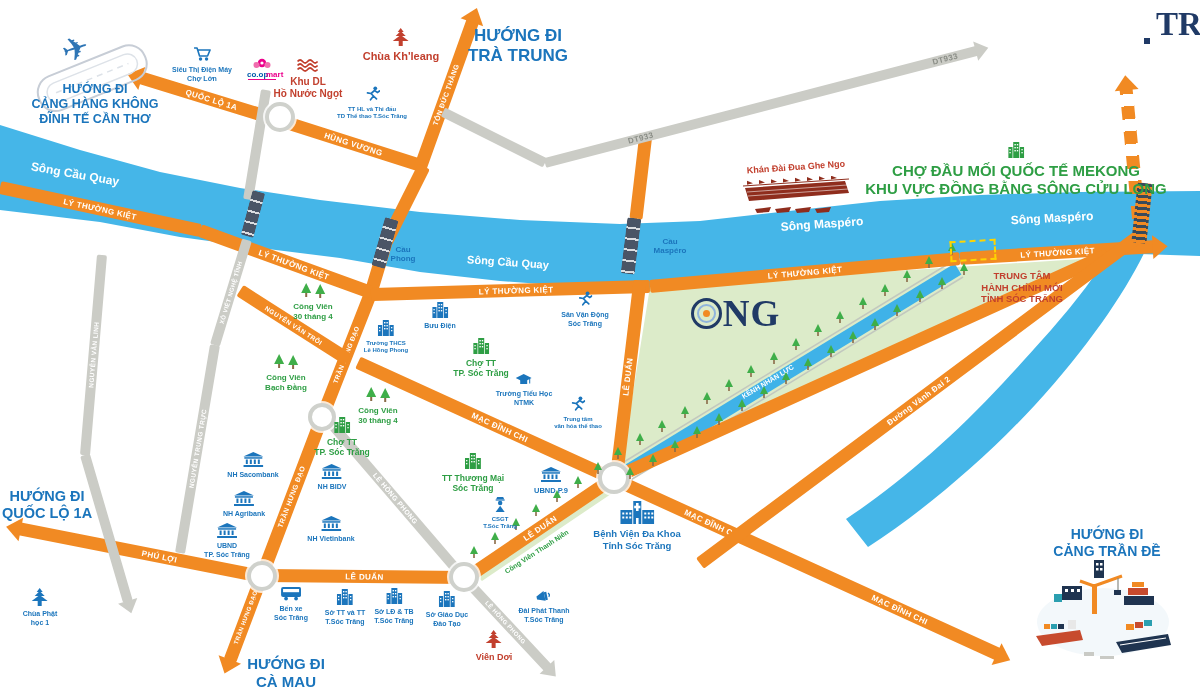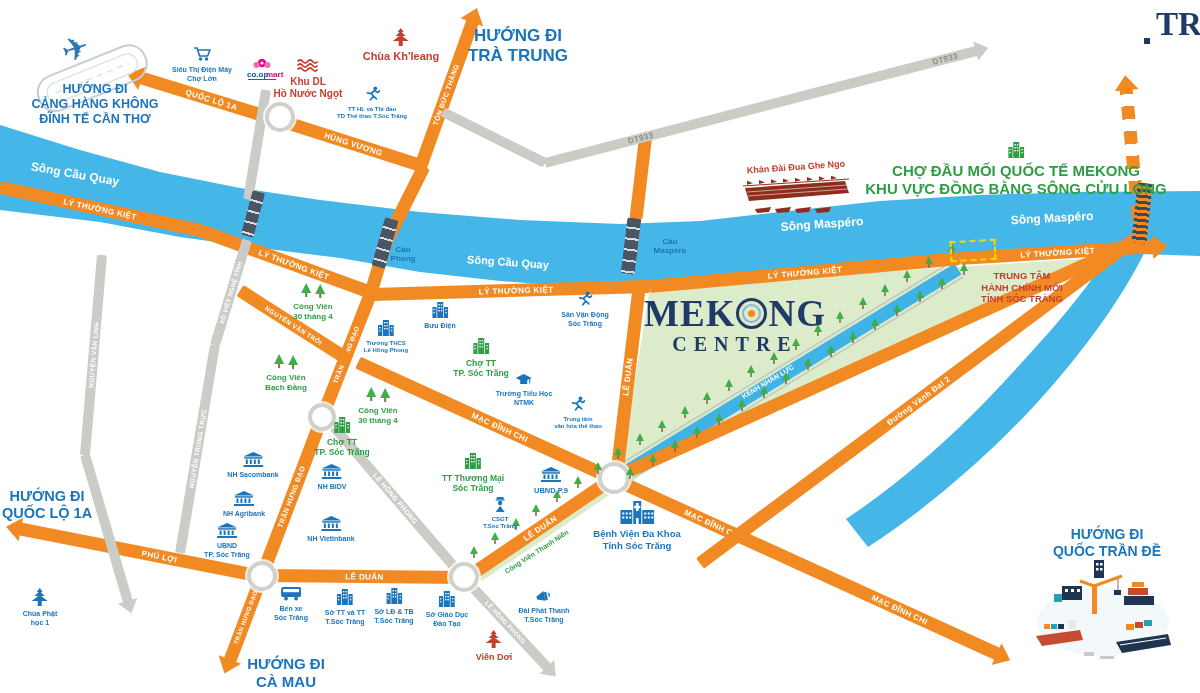--- a/index.html
+++ b/index.html
@@ -78,25 +78,23 @@
         <rect x="18" y="30" width="114" height="36" rx="17"></rect>
         <rect x="27" y="38" width="96" height="20" rx="10" stroke="#DDE2E8" stroke-width="1.5"></rect>
         <path d="M36,48 H114" stroke="#DDE2E8" stroke-dasharray="6,5" stroke-width="1.5"></path>
       </g>
     </svg>
   </div>
   <span class="plane-glyph">✈</span>
 
   <div class="logo">
     <div class="l1">
-        <span>MEK</span>
         <span class="logo-o"></span>
         <span>NG</span>
       </div>
-    <div class="l2">CENTRE</div>
   </div>
 
   <div class="corner-tr">TR</div>
   <div class="bullet-mark"></div>
 
   <div class="yellow-box"></div>
 
   <div class="port">
     <svg width="150" height="112" viewBox="0 0 150 112">
       <ellipse cx="75" cy="66" rx="66" ry="34" fill="#EAF2F8" opacity="0.55"></ellipse>
@@ -862,21 +860,21 @@
     <div class="direction" style="left: 47px; top: 488px; font-size: 14.5px;">
       <div>HƯỚNG ĐI</div>
       <div>QUỐC LỘ 1A</div>
     </div>
     <div class="direction" style="left: 286px; top: 655px; font-size: 15px;">
       <div>HƯỚNG ĐI</div>
       <div>CÀ MAU</div>
     </div>
     <div class="direction" style="left: 1107px; top: 526px; font-size: 14px;">
       <div>HƯỚNG ĐI</div>
-      <div>QUỐC TRẦN ĐỀ</div>
+      <div>CẢNG TRẦN ĐỀ</div>
     </div>
     <div class="tree" style="left: 951.745px; top: 258.759px;"><svg width="9" height="12" viewBox="0 0 9 12">
         <polygon points="4.5,0 8.5,8 0.5,8" fill="#3FAE49"></polygon>
         <rect x="3.7" y="8" width="1.6" height="4" fill="#8A6B47"></rect>
       </svg></div>
     <div class="tree" style="left: 964.255px; top: 279.241px;"><svg width="9" height="12" viewBox="0 0 9 12">
         <polygon points="4.5,0 8.5,8 0.5,8" fill="#3FAE49"></polygon>
         <rect x="3.7" y="8" width="1.6" height="4" fill="#8A6B47"></rect>
       </svg></div>
     <div class="tree" style="left: 929.478px; top: 272.359px;"><svg width="9" height="12" viewBox="0 0 9 12">

